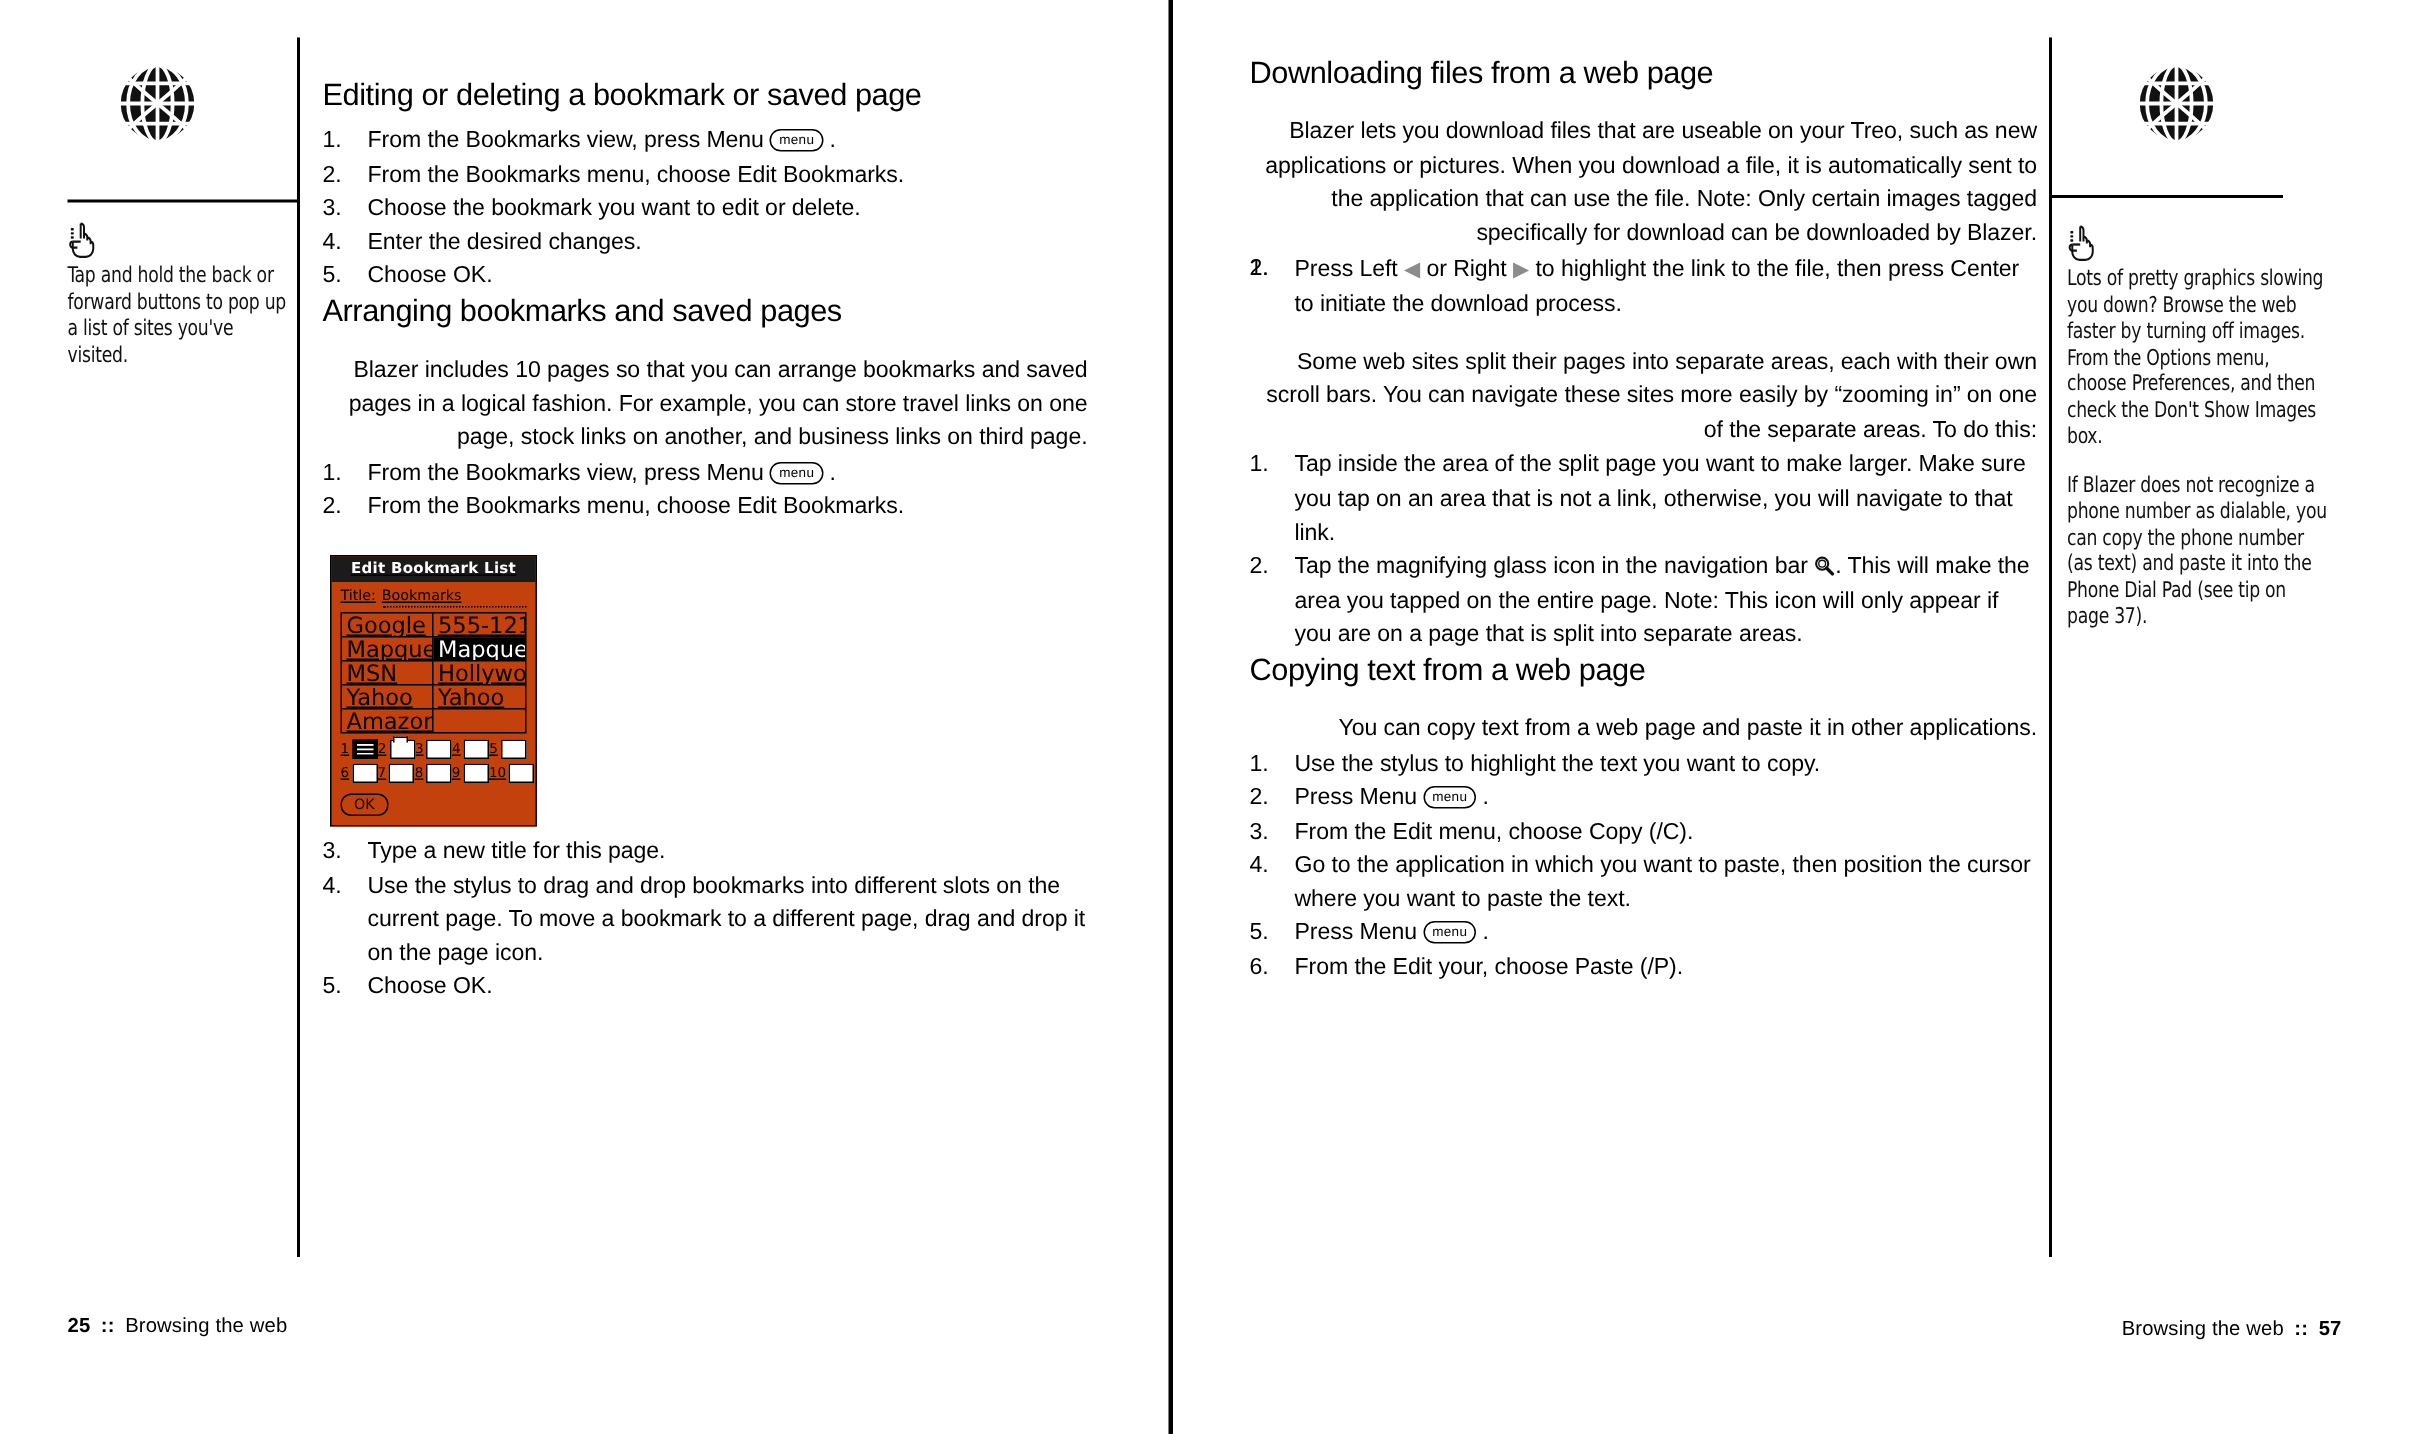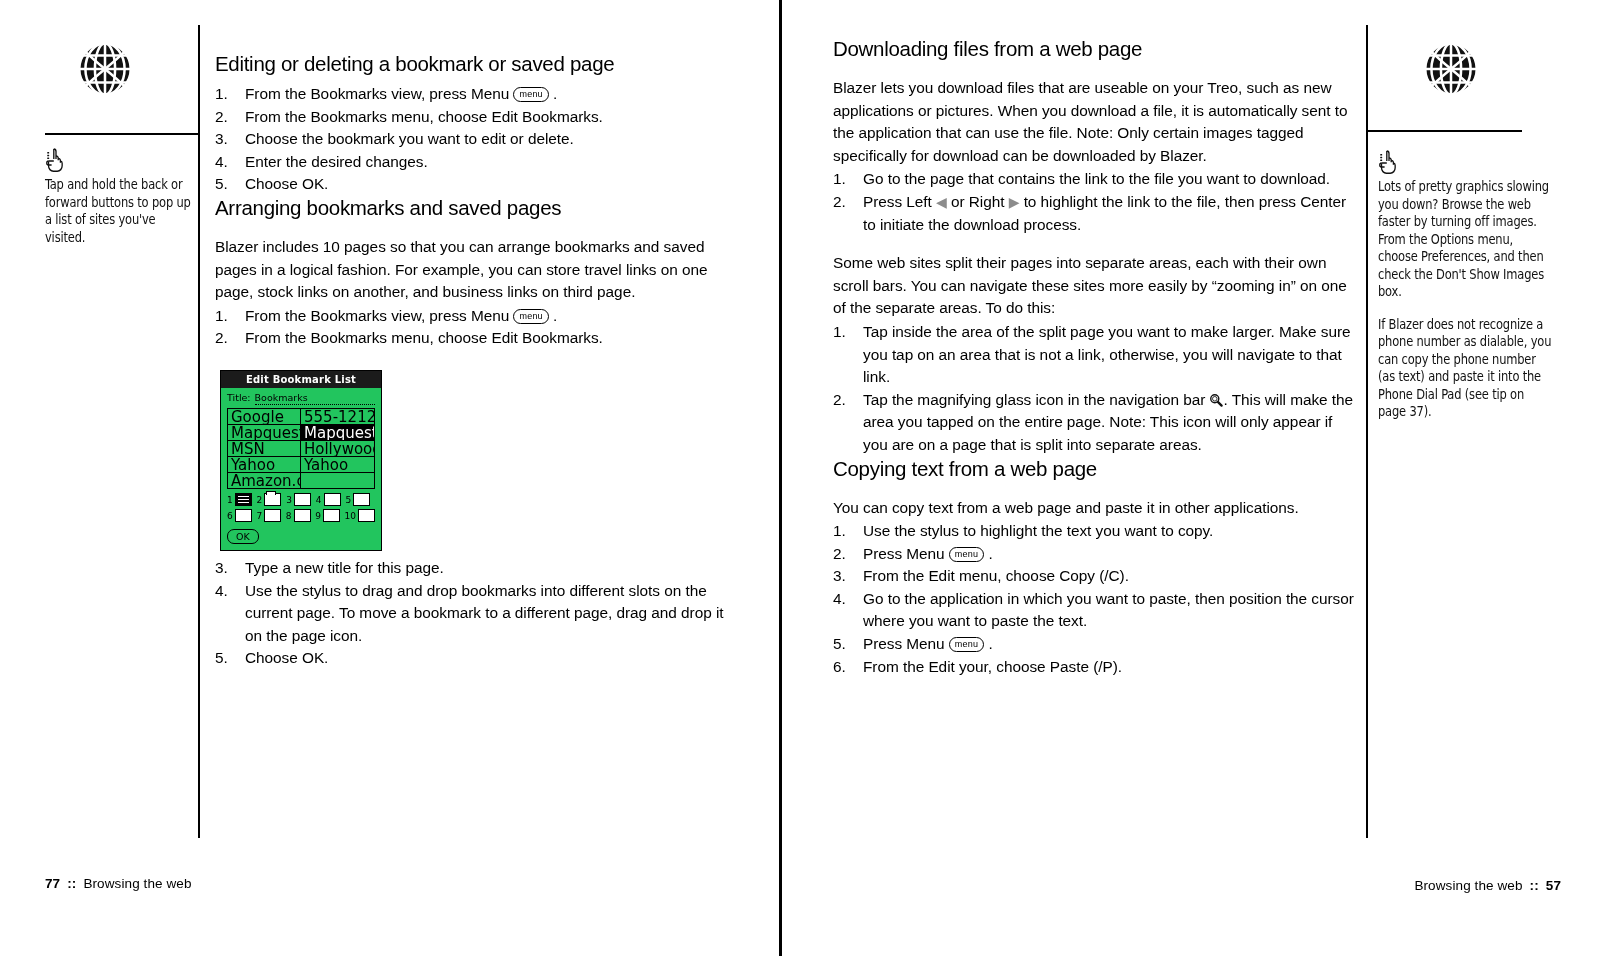--- a/index.html
+++ b/index.html
@@ -63,20 +63,21 @@
     letter-spacing: -0.3px;
     line-height: 24px;
   }
   .sec-gap { margin-top: 26px; }
 
   p.para {
     font-size: 15.4px;
     line-height: 22.6px;
     margin: 16px 0 1px 0;
     letter-spacing: -0.05px;
+    text-align: right;
   }
 
   ol.steps {
     list-style: none;
     margin: 0; padding: 0;
     font-size: 15.4px;
     line-height: 22.6px;
   }
   ol.steps > li {
     position: relative;
@@ -102,25 +103,26 @@
     font-family: "Liberation Sans", sans-serif;
     transform: translateY(-1px);
   }
   .tri { color: #8c8c8c; font-size: 14px; vertical-align: 0px; }
   .magglass { display:inline-block; width:14px; height:14px; vertical-align:-2px; }
   .magglass svg { width:100%; height:100%; display:block; }
 
   
   .palm {
     position: absolute;
-    width: 162px;
+    width: 138px;
     border: 1.5px solid #000;
-    background: #22c55e;
+    background: #c2410c;
     font-family: "DejaVu Sans", sans-serif;
     font-size: 9px;
+    text-decoration: underline;
   }
   .palm-title {
     background: #1b1b1b; color: #fff;
     text-align: center;
     font-weight: bold;
     font-size: 10px;
     letter-spacing: 0.2px;
     padding: 3px 0 3px 0;
     line-height: 11px;
   }
@@ -382,21 +384,21 @@
           <span>Use the stylus to drag and drop bookmarks into different slots on the current page. To move a bookmark to a different page, drag and drop it on the page icon.</span>
         </li>
         <li>
           <span class="num">5.</span>
           <span>Choose OK.</span>
         </li>
       </ol>
     </div>
 
     <div class="footer" style="left:45px; top:876px;">
-      <span class="pgnum">77</span><span class="dots">::</span><span>Browsing the web</span>
+      <span class="pgnum">25</span><span class="dots">::</span><span>Browsing the web</span>
     </div>
   </div>
 
   <div class="page page-right">
 
     <div class="globe" style="left:641px; top:41px;">
       <svg viewBox="0 0 100 100" xmlns="http://www.w3.org/2000/svg">
         <circle cx="50" cy="50" r="46" fill="#111"></circle>
         <g stroke="#fff" stroke-width="4.5" fill="none">
           <ellipse cx="50" cy="50" rx="46" ry="46"></ellipse>
@@ -438,21 +440,20 @@
       <p>If Blazer does not recognize a phone number as dialable, you can copy the phone number (as text) and paste it into the Phone Dial Pad (see tip on page 37).</p>
     </div>
 
     <div class="body-col" style="left:51px; top:37px; width:525px;">
 
       <h2 class="sec">Downloading files from a web page</h2>
       <p class="para">Blazer lets you download files that are useable on your Treo, such as new applications or pictures. When you download a file, it is automatically sent to the application that can use the file. Note: Only certain images tagged specifically for download can be downloaded by Blazer.</p>
       <ol class="steps">
         <li>
           <span class="num">1.</span>
-          <span>Go to the page that contains the link to the file you want to download.</span>
         </li>
         <li>
           <span class="num">2.</span><span>Press Left </span><span class="tri">◀</span><span> or Right </span><span class="tri">▶</span><span> to highlight the link to the file, then press Center to initiate the download process.</span>
         </li>
       </ol>
 
       <p class="para">Some web sites split their pages into separate areas, each with their own scroll bars. You can navigate these sites more easily by “zooming in” on one of the separate areas. To do this:</p>
       <ol class="steps">
         <li>
           <span class="num">1.</span>

